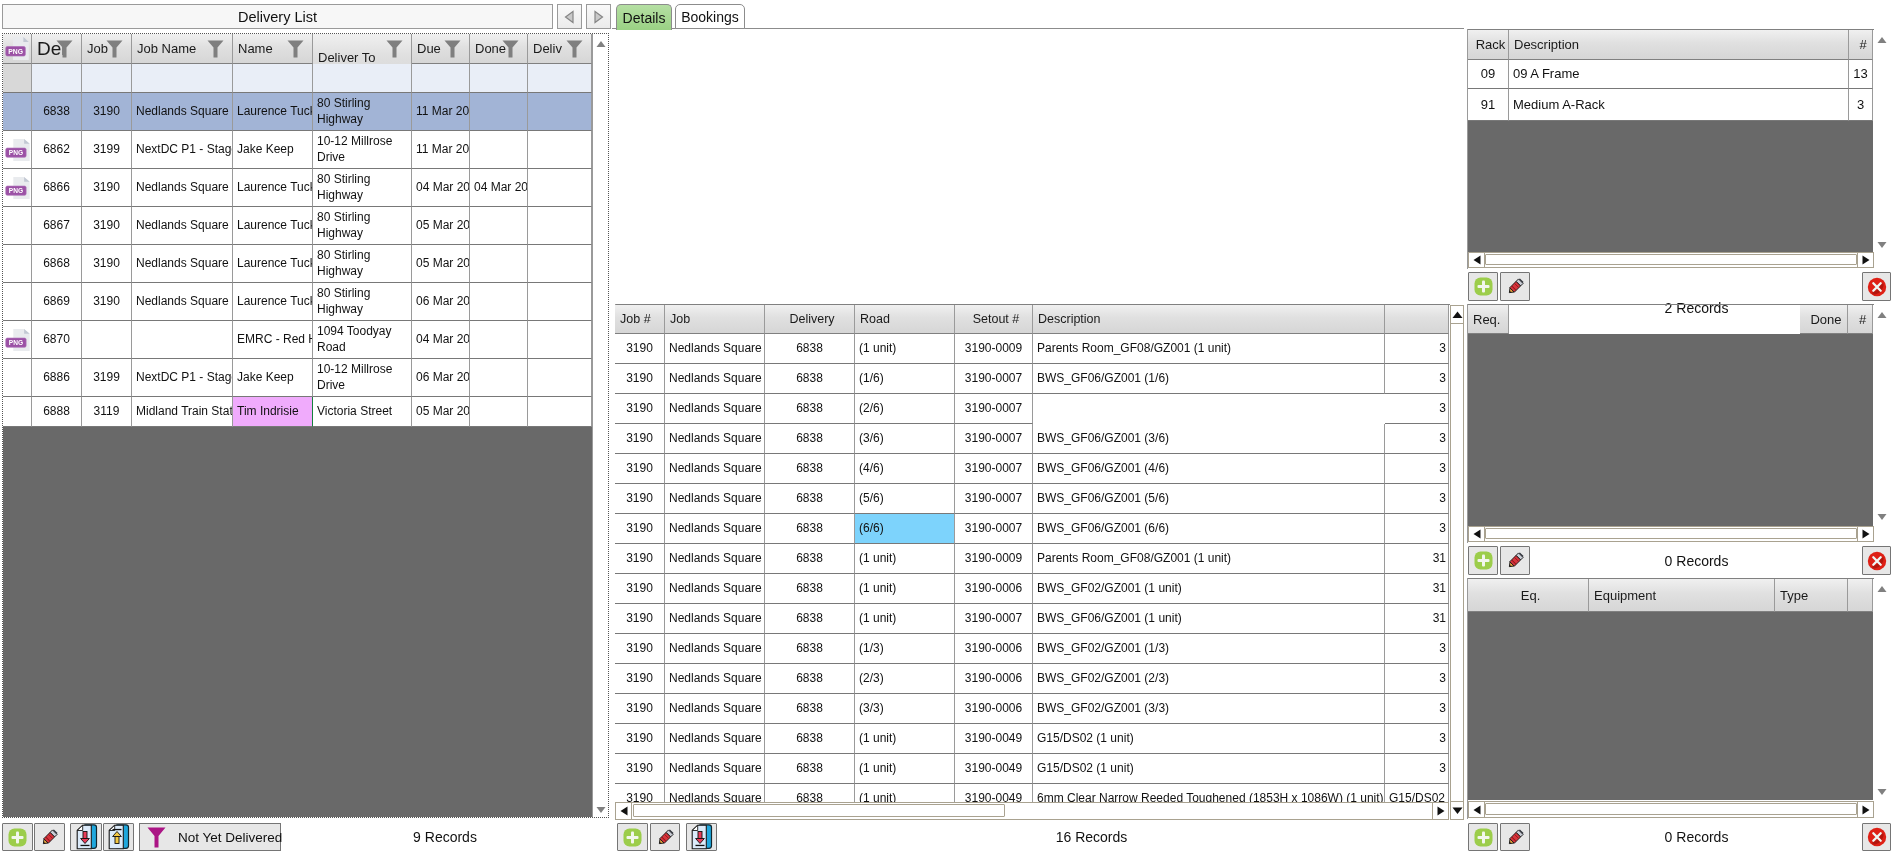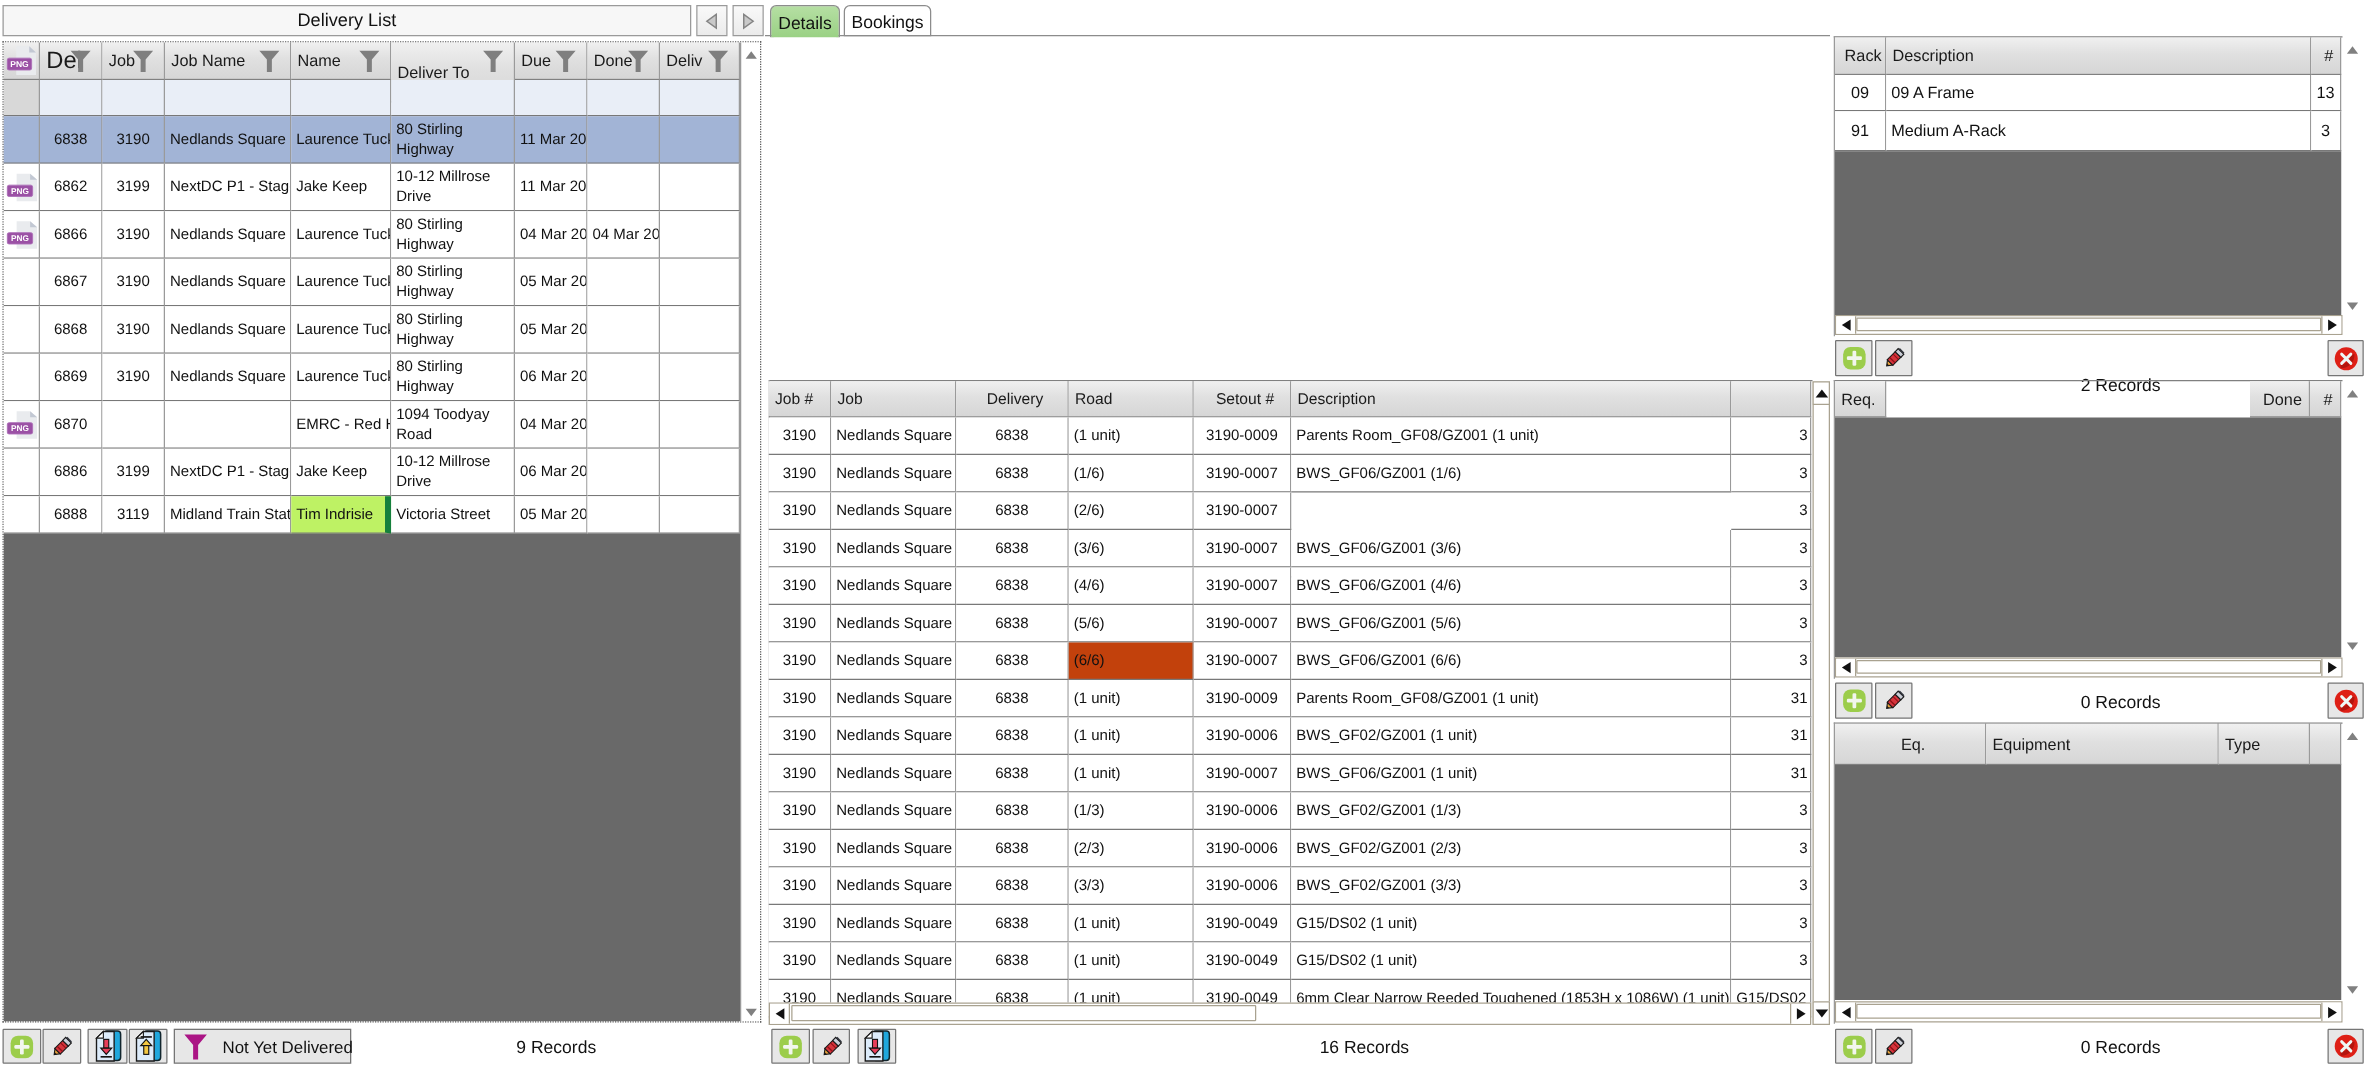--- a/index.html
+++ b/index.html
@@ -295,21 +295,21 @@
 <div style="left:3px;top:397px;width:29px;height:30px;background:#fff;border-right:1px solid #9a9a9a;border-bottom:1px solid #787878;display:flex;align-items:center;justify-content:flex-start;padding-left:4px;padding-right:2px;font-size:12.5px;color:#111;white-space:nowrap;overflow:hidden;line-height:29px;"></div>
 <div style="left:32px;top:397px;width:50px;height:30px;background:#fff;border-right:1px solid #9a9a9a;border-bottom:1px solid #787878;display:flex;align-items:center;justify-content:center;font-size:12px;color:#111;white-space:nowrap;overflow:hidden;line-height:29px;">
       <span>6888</span>
     </div>
 <div style="left:82px;top:397px;width:50px;height:30px;background:#fff;border-right:1px solid #9a9a9a;border-bottom:1px solid #787878;display:flex;align-items:center;justify-content:center;font-size:12px;color:#111;white-space:nowrap;overflow:hidden;line-height:29px;">
       <span>3119</span>
     </div>
 <div style="left:132px;top:397px;width:101px;height:30px;background:#fff;border-right:1px solid #9a9a9a;border-bottom:1px solid #787878;display:flex;align-items:center;justify-content:flex-start;padding-left:4px;padding-right:2px;font-size:12px;color:#111;white-space:nowrap;overflow:hidden;line-height:29px;">
       <span>Midland Train Station</span>
     </div>
-<div style="left:233px;top:397px;width:80px;height:30px;background:#bef264;border-right:5px solid #15803d;border-bottom:1px solid #787878;display:flex;align-items:center;justify-content:flex-start;padding-left:4px;padding-right:2px;font-size:12px;color:#111;white-space:nowrap;overflow:hidden;line-height:29px;">
+<div style="left:233px;top:397px;width:80px;height:30px;background:#f0abfc;border-right:1px solid #15803d;border-bottom:1px solid #787878;display:flex;align-items:center;justify-content:flex-start;padding-left:4px;padding-right:2px;font-size:12px;color:#111;white-space:nowrap;overflow:hidden;line-height:29px;">
       <span>Tim Indrisie</span>
     </div>
 <div style="left:313px;top:397px;width:99px;height:30px;background:#fff;border-right:1px solid #9a9a9a;border-bottom:1px solid #787878;display:flex;align-items:center;justify-content:flex-start;padding-left:4px;padding-right:2px;font-size:12px;color:#111;white-space:normal;overflow:hidden;line-height:15.5px;">
       <span>Victoria Street</span>
     </div>
 <div style="left:412px;top:397px;width:58px;height:30px;background:#fff;border-right:1px solid #9a9a9a;border-bottom:1px solid #787878;display:flex;align-items:center;justify-content:flex-start;padding-left:4px;padding-right:2px;font-size:12px;color:#111;white-space:nowrap;overflow:hidden;line-height:29px;">
       <span>05 Mar 2025</span>
     </div>
 <div style="left:470px;top:397px;width:58px;height:30px;background:#fff;border-right:1px solid #9a9a9a;border-bottom:1px solid #787878;display:flex;align-items:center;justify-content:flex-start;padding-left:4px;padding-right:2px;font-size:12px;color:#111;white-space:nowrap;overflow:hidden;line-height:29px;"></div>
 <div style="left:528px;top:397px;width:64px;height:30px;background:#fff;border-right:1px solid #9a9a9a;border-bottom:1px solid #787878;display:flex;align-items:center;justify-content:flex-start;padding-left:4px;padding-right:2px;font-size:12px;color:#111;white-space:nowrap;overflow:hidden;line-height:29px;"></div>
@@ -523,21 +523,21 @@
     </div>
 <div style="left:615px;top:514px;width:50px;height:30px;background:#fff;border-right:1px solid #9a9a9a;border-bottom:1px solid #787878;display:flex;align-items:center;justify-content:center;font-size:12px;color:#111;white-space:nowrap;overflow:hidden;line-height:29px;">
       <span>3190</span>
     </div>
 <div style="left:665px;top:514px;width:100px;height:30px;background:#fff;border-right:1px solid #9a9a9a;border-bottom:1px solid #787878;display:flex;align-items:center;justify-content:flex-start;padding-left:4px;padding-right:2px;font-size:12px;color:#111;white-space:nowrap;overflow:hidden;line-height:29px;">
       <span>Nedlands Square S</span>
     </div>
 <div style="left:765px;top:514px;width:90px;height:30px;background:#fff;border-right:1px solid #9a9a9a;border-bottom:1px solid #787878;display:flex;align-items:center;justify-content:center;font-size:12px;color:#111;white-space:nowrap;overflow:hidden;line-height:29px;">
       <span>6838</span>
     </div>
-<div style="left:855px;top:514px;width:100px;height:30px;background:#c2410c;border-right:1px solid #9a9a9a;border-bottom:1px solid #787878;display:flex;align-items:center;justify-content:flex-start;padding-left:4px;padding-right:2px;font-size:12px;color:#111;white-space:nowrap;overflow:hidden;line-height:29px;">
+<div style="left:855px;top:514px;width:100px;height:30px;background:#7dd3fc;border-right:1px solid #9a9a9a;border-bottom:1px solid #787878;display:flex;align-items:center;justify-content:flex-start;padding-left:4px;padding-right:2px;font-size:12px;color:#111;white-space:nowrap;overflow:hidden;line-height:29px;">
       <span>(6/6)</span>
     </div>
 <div style="left:955px;top:514px;width:78px;height:30px;background:#fff;border-right:1px solid #9a9a9a;border-bottom:1px solid #787878;display:flex;align-items:center;justify-content:center;font-size:12px;color:#111;white-space:nowrap;overflow:hidden;line-height:29px;">
       <span>3190-0007</span>
     </div>
 <div style="left:1033px;top:514px;width:352px;height:30px;background:#fff;border-right:1px solid #9a9a9a;border-bottom:1px solid #787878;display:flex;align-items:center;justify-content:flex-start;padding-left:4px;padding-right:2px;font-size:12px;color:#111;white-space:nowrap;overflow:hidden;line-height:29px;">
       <span>BWS_GF06/GZ001 (6/6)</span>
     </div>
 <div style="left:1385px;top:514px;width:64px;height:30px;background:#fff;border-right:1px solid #9a9a9a;border-bottom:1px solid #787878;display:flex;align-items:center;justify-content:flex-end;padding-left:4px;padding-right:2px;font-size:12px;color:#111;white-space:nowrap;overflow:hidden;line-height:29px;">
       <span>3</span>

